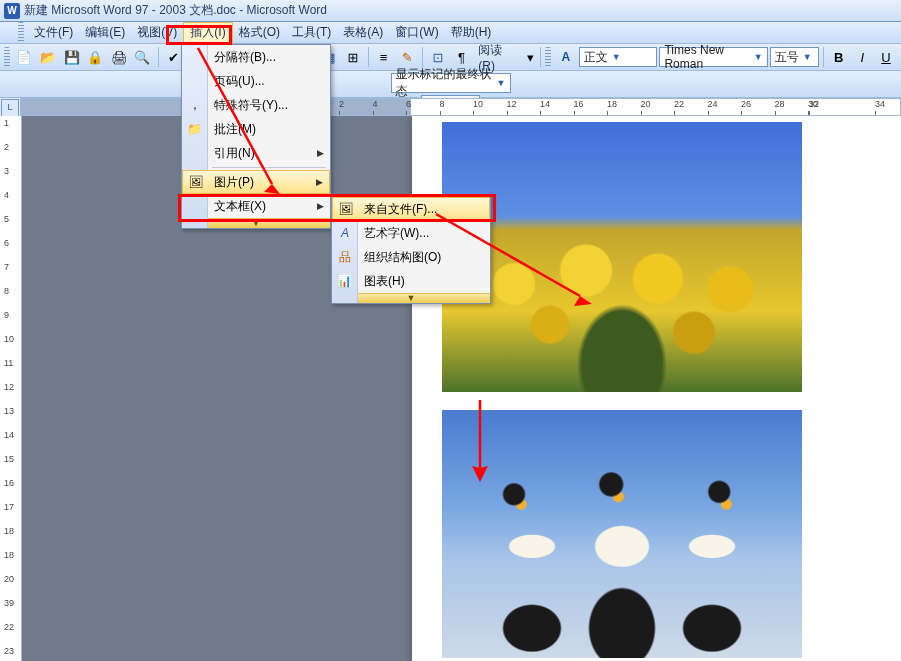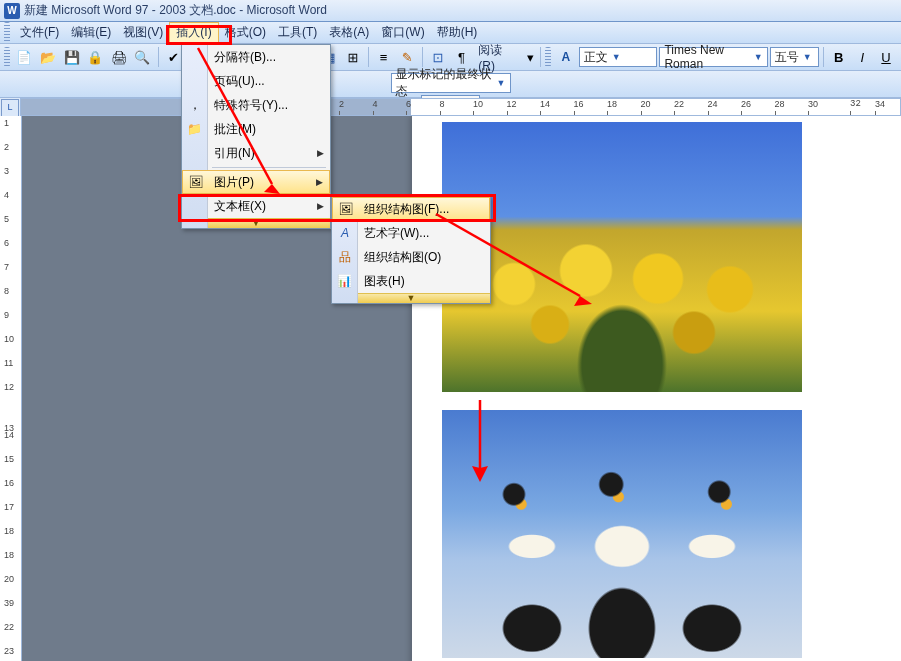--- a/index.html
+++ b/index.html
@@ -2,21 +2,21 @@
 <html><head>
 <meta charset="utf-8">
 <style>
   * { box-sizing: border-box; margin: 0; padding: 0; font-family: "Microsoft YaHei", SimSun, sans-serif; font-size: 12px; }
   body { background: #bcd4f2; width: 901px; height: 661px; overflow: hidden; position: relative; }
 
   .titlebar { height: 22px; background: linear-gradient(#e8f0fb,#cde0f7); display: flex; align-items: center; padding: 0 4px; border-bottom: 1px solid #6f95c9; }
   .titlebar .word-icon { width: 16px; height: 16px; background: #2a5db0; border-radius: 2px; display: inline-flex; align-items: center; justify-content: center; color: #fff; font-size: 10px; font-weight: bold; margin-right: 4px; }
   .titlebar span.title-text { color: #2a3f66; }
 
-  .menubar { height: 22px; background: linear-gradient(#e4eefb,#c7ddf7); display: flex; align-items: stretch; padding: 0 4px; border-bottom: 1px solid #9fb9dd; }
+  .menubar { height: 22px; background: linear-gradient(#e4eefb,#c7ddf7); display: flex; align-items: stretch; padding: 0 18px; border-bottom: 1px solid #9fb9dd; }
   .menubar .handle { width: 6px; background: repeating-linear-gradient(#7a9acb 0 1px, transparent 1px 3px); margin-right: 4px; border-radius: 2px; }
   .menubar .menu-item { padding: 0 6px; display: flex; align-items: center; color: #1a2c50; cursor: default; }
   .menubar .menu-item.active { background: #fff4c9; border: 1px solid #e9b84f; text-align: center; }
 
   .toolbar { height: 27px; background: linear-gradient(#e4eefb,#c7ddf7); display: flex; align-items: center; padding: 0 4px; gap: 2px; border-bottom: 1px solid #9fb9dd; }
   .toolbar .handle { width: 6px; height: 20px; background: repeating-linear-gradient(#7a9acb 0 1px, transparent 1px 3px); margin-right: 2px; border-radius: 2px; }
   .tb-btn { width: 22px; height: 22px; border: 1px solid transparent; border-radius: 3px; display: flex; align-items: center; justify-content: center; font-size: 13px; }
   .tb-sep { width: 1px; height: 20px; background: #9fb9dd; margin: 0 2px; }
   .tb-sel { height: 20px; background: #fff; border: 1px solid #6f95c9; display: flex; align-items: center; padding: 0 4px; gap: 4px; font-size: 12px; color: #222; }
   .tb-sel .dd { color: #2a5db0; font-size: 9px; }
@@ -200,40 +200,40 @@
       <div class="tick" style="left: 485.5px;">12</div>
       <div class="tick" style="left: 519px;">14</div>
       <div class="tick" style="left: 552.5px;">16</div>
       <div class="tick" style="left: 586px;">18</div>
       <div class="tick" style="left: 619.5px;">20</div>
       <div class="tick" style="left: 653px;">22</div>
       <div class="tick" style="left: 686.5px;">24</div>
       <div class="tick" style="left: 720px;">26</div>
       <div class="tick" style="left: 753.5px;">28</div>
       <div class="tick" style="left: 787px;">30</div>
-      <div class="tick" style="left: 829px; font-family: Liberation Mono, monospace;">32</div>
+      <div class="tick" style="left: 788px;">32</div>
       <div class="tick" style="left: 854px;">34</div>
     </div>
 </div>
 
 <div class="workarea">
   <div class="vruler" id="vruler">
       <div class="vtick" style="top: 2px;">1</div>
       <div class="vtick" style="top: 26px;">2</div>
       <div class="vtick" style="top: 50px;">3</div>
       <div class="vtick" style="top: 74px;">4</div>
       <div class="vtick" style="top: 98px;">5</div>
       <div class="vtick" style="top: 122px;">6</div>
       <div class="vtick" style="top: 146px;">7</div>
       <div class="vtick" style="top: 170px;">8</div>
       <div class="vtick" style="top: 194px;">9</div>
       <div class="vtick" style="top: 218px;">10</div>
       <div class="vtick" style="top: 242px;">11</div>
       <div class="vtick" style="top: 266px;">12</div>
-      <div class="vtick" style="top: 307px;">13</div>
+      <div class="vtick" style="top: 290px;">13</div>
       <div class="vtick" style="top: 314px;">14</div>
       <div class="vtick" style="top: 338px;">15</div>
       <div class="vtick" style="top: 362px;">16</div>
       <div class="vtick" style="top: 386px;">17</div>
       <div class="vtick" style="top: 410px;">18</div>
       <div class="vtick" style="top: 434px;">18</div>
       <div class="vtick" style="top: 458px;">20</div>
       <div class="vtick" style="top: 482px;">39</div>
       <div class="vtick" style="top: 506px;">22</div>
       <div class="vtick" style="top: 530px;">23</div>
@@ -276,21 +276,21 @@
       <span>文本框(X)</span>
       <span class="arrow">▶</span>
     </div>
   <div class="expand-grip">▼</div>
 </div>
 
 <div class="dropdown" style="left:331px; top:196px; width:160px;">
   <div class="iconcol"></div>
   <div class="dd-row hover">
     <span class="dd-icon">🖼</span>
-    <span>组织结构图(F)...</span>
+    <span>来自文件(F)...</span>
     </div>
   <div class="dd-row">
     <span class="dd-icon" style="color:#2a5db0;font-style:italic">A</span>
     <span>艺术字(W)...</span>
     </div>
   <div class="dd-row">
     <span class="dd-icon" style="color:#c06000">品</span>
     <span>组织结构图(O)</span>
     </div>
   <div class="dd-row">

